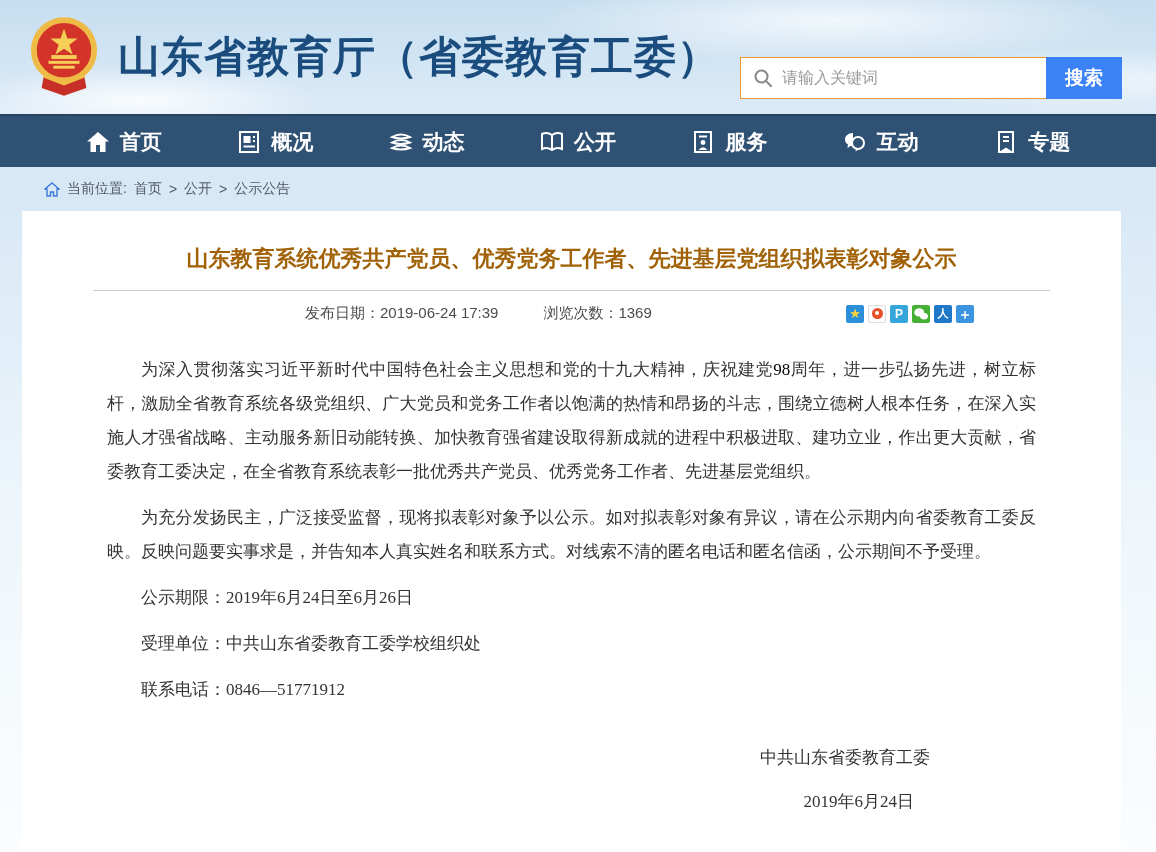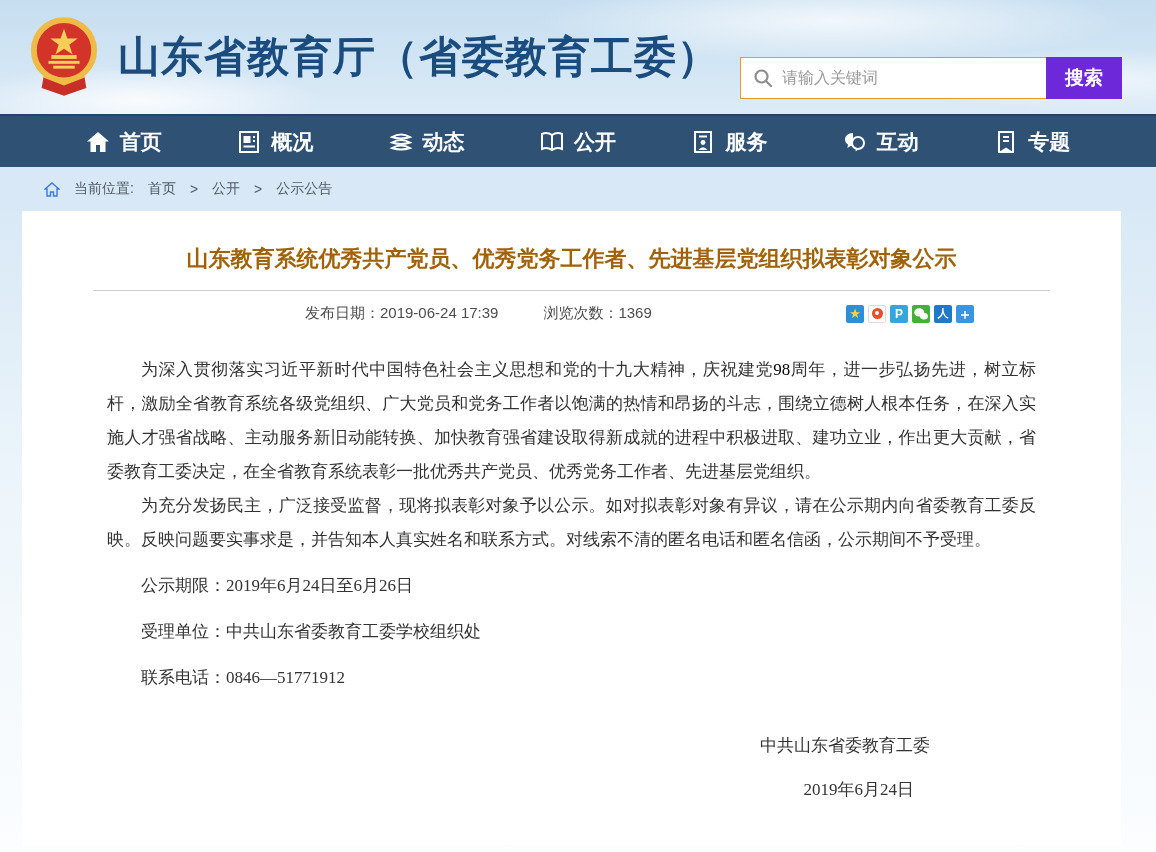--- a/index.html
+++ b/index.html
@@ -31,35 +31,35 @@
     border:1px solid #e8982c; display:flex; align-items:center;
   }
   .search-box .mag { margin:0 9px 0 12px; flex:0 0 auto; }
   .search-input {
     flex:1; border:none; outline:none; font-size:16px; color:#444; height:100%;
     font-family:"Liberation Sans",sans-serif; background:transparent;
   }
   .search-input::placeholder { color:#9a9a9a; }
   .search-btn {
     width:76px; height:42px; margin:-1px -1px -1px 0; border:none; cursor:pointer;
-    background:#6d28d9; color:#fff; font-size:19px; font-weight:bold;
+    background:#3b82f6; color:#fff; font-size:19px; font-weight:bold;
     font-family:"Liberation Sans",sans-serif;
   }
   
   .nav {
     height:53px; background:#2f5174; border-top:2px solid #27435f;
     display:flex; justify-content:space-around; align-items:center; padding:0 48px;
   }
   .nav-item { display:flex; align-items:center; gap:10px; color:#fff; cursor:pointer; }
   .nav-item svg { width:24px; height:24px; }
   .nav-label { font-size:21px; font-weight:bold; }
   
   .crumb-bar {
     height:44px; background:#d8e8f6; display:flex; align-items:center;
-    padding-left:44px; font-size:14px; color:#4f5a66; gap:14px;
+    padding-left:44px; font-size:14px; color:#4f5a66; gap:7px;
   }
   .crumb-bar svg { width:16px; height:15px; }
   .crumb-link { cursor:pointer; }
   .crumb-sep { color:#4f5a66; }
   
   .card {
     width:1099px; margin-left:22px; background:#fff;
     min-height:612px; padding:34px 85px 40px;
   }
   .art-title {
@@ -80,21 +80,21 @@
   .ic-weibo .eye { width:11px; height:11px; border-radius:50%; background:#e6502a; position:relative; }
   .ic-weibo .eye:after { content:""; position:absolute; left:3px; top:3px; width:4px; height:4px; border-radius:50%; background:#fff; }
   .ic-tqq { background:#35a5dc; color:#fff; font-weight:bold; font-size:12px; }
   .ic-wechat { background:#45b035; }
   .ic-renren { background:#1f78c8; color:#fff; font-weight:bold; font-size:11px; }
   .ic-more { background:#3b94e0; color:#fff; font-weight:bold; font-size:14px; }
   
   .art-body { font-family:"Liberation Serif","DejaVu Serif",serif; color:#333; font-size:17px; }
   .para { line-height:34px; text-indent:2em; text-align:justify; }
   .p1 { margin-top:30px; }
-  .p2 { margin-top:0; }
+  .p2 { margin-top:12px; }
   .hl-num { color:#000000;font-family:Liberation Serif, serif; }
   .info-line { line-height:34px; text-indent:2em; margin-top:12px; }
   .sig-line { margin-top:36px; text-align:right; padding-right:106px; line-height:30px; }
   .sig-date { margin-top:14px; text-align:right; padding-right:122px; line-height:30px; }
 </style>
 </head>
 <body>
 
 <div class="header">
   <div class="brand">

